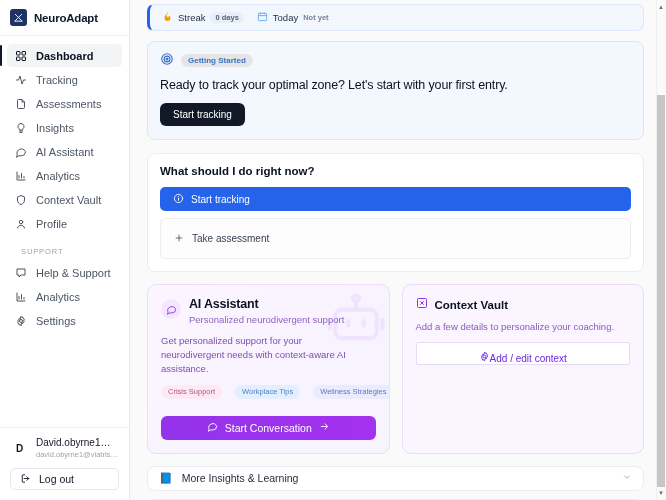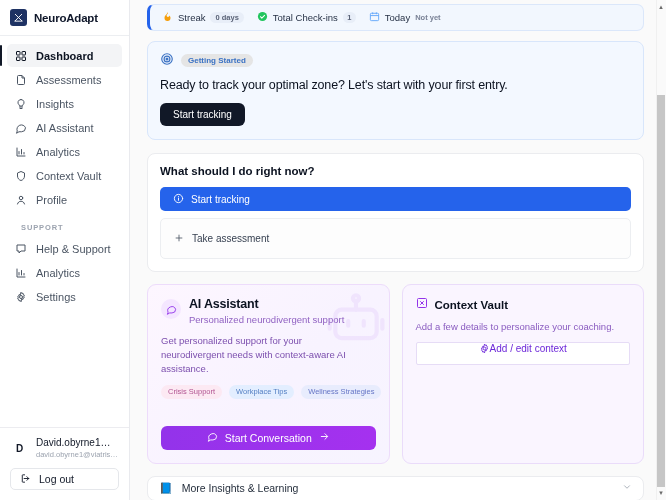--- a/index.html
+++ b/index.html
@@ -75,21 +75,21 @@
     left: -7px; top: 1px; bottom: 1px;
     width: 2px;
     background: #111827;
     border-radius: 2px;
   }
   .nav-label { white-space: nowrap; }
 
   .section-title {
     font-size: 7.5px;
     letter-spacing: 0.9px;
-    font-weight: 700;
+    font-weight: 400;
     color: #9ca3af;
     padding: 0 14px;
     margin: 12px 0 5px 0;
     text-transform: uppercase;
   }
 
   .side-spacer { flex: 1 1 auto; }
 
   .user-block {
     border-top: 1px solid #ececf0;
@@ -307,21 +307,21 @@
   .ai-title { font-size: 12.5px; font-weight: 700; color: #0b1220; letter-spacing: -0.2px; }
   .ai-sub { font-size: 9.5px; color: #9061c2; margin-top: 3px; }
   .ai-body {
     font-size: 9.5px;
     color: #7c4fae;
     line-height: 14px;
     margin: 9px 0 9px 0;
     position: relative; z-index: 2;
     max-width: 196px;
   }
-  .chips { display: flex; gap: 7px; margin-bottom: 27px; position: relative; z-index: 2; align-items: center; }
+  .chips { display: flex; gap: 13px; margin-bottom: 17px; position: relative; z-index: 2; align-items: center; }
   .chip {
     font-size: 7.5px;
     border-radius: 9px;
     padding: 3px 7px;
     line-height: 1;
     white-space: nowrap;
   }
   .chip-rose { background: #fce9f3; color: #b25592; }
   .chip-blue { background: #e3eeff; color: #5580c4; }
   .chip-indigo { background: #e8ecfd; color: #6676c6; }
@@ -352,21 +352,21 @@
   .cv-head { display: flex; align-items: center; gap: 7px; margin-bottom: 9px; }
   .cv-title { font-size: 11.5px; font-weight: 700; color: #0b1220; }
   .cv-sub { font-size: 9.5px; color: #8a5cc0; margin-bottom: 10px; }
   .btn-white {
     width: 100%;
     height: 23px;
     background: #ffffff;
     border: 1px solid #e6dcf6;
     border-radius: 2px;
     display: flex;
-    align-items: flex-start;
+    align-items: flex-end;
     justify-content: center;
     gap: 0;
     font-size: 10px;
     color: #6d28d9;
     cursor: pointer;
     font-family: inherit;
   }
 
   
   .acc {
@@ -438,20 +438,28 @@
           <svg width="12" height="12" viewBox="0 0 24 24" fill="none" stroke="#0b1220" stroke-width="2">
             <rect x="3" y="3" width="7" height="7" rx="1"></rect>
               <rect x="14" y="3" width="7" height="7" rx="1"></rect>
             <rect x="3" y="14" width="7" height="7" rx="1"></rect>
               <rect x="14" y="14" width="7" height="7" rx="1"></rect>
           </svg>
         </span>
         <span class="nav-label">Dashboard</span>
       </div>
 
+      <div class="nav-item">
+        <span class="ico">
+          <svg width="12" height="12" viewBox="0 0 24 24" fill="none" stroke="#4b5563" stroke-width="2" stroke-linecap="round" stroke-linejoin="round">
+            <path d="M3 12h4l3-8 4 16 3-8h4"></path>
+          </svg>
+        </span>
+        <span class="nav-label">Tracking</span>
+      </div>
 
       <div class="nav-item">
         <span class="ico">
           <svg width="12" height="12" viewBox="0 0 24 24" fill="none" stroke="#4b5563" stroke-width="2" stroke-linejoin="round">
             <path d="M14 3H7a2 2 0 0 0-2 2v14a2 2 0 0 0 2 2h10a2 2 0 0 0 2-2V8z"></path>
               <path d="M14 3v5h5"></path>
           </svg>
         </span>
         <span class="nav-label">Assessments</span>
       </div>
@@ -571,30 +579,20 @@
         <span class="stat">
           <span>
             <svg width="11" height="11" viewBox="0 0 24 24" fill="#f59e0b" stroke="none">
               <path d="M13 2c1 4-3 5-3 8a3 3 0 0 0 6 0c2 2 2.5 3.6 2.5 5.2A6.5 6.5 0 0 1 5.5 15C5.5 9 11 7.5 13 2z"></path>
             </svg>
           </span>
           <span class="stat-label">Streak</span>
           <span class="pill-sm">0 days</span>
         </span>
 
-        <span class="stat">
-          <span>
-            <svg width="11" height="11" viewBox="0 0 24 24" fill="#22c55e" stroke="none">
-              <circle cx="12" cy="12" r="10"></circle>
-              <path d="M7.5 12.5l3 3 6-6" fill="none" stroke="#ffffff" stroke-width="2.2" stroke-linecap="round" stroke-linejoin="round"></path>
-            </svg>
-          </span>
-          <span class="stat-label">Total Check-ins</span>
-          <span class="pill-round">1</span>
-        </span>
 
         <span class="stat">
           <span>
             <svg width="11" height="11" viewBox="0 0 24 24" fill="none" stroke="#60a5fa" stroke-width="2" stroke-linejoin="round">
               <rect x="3" y="5" width="18" height="16" rx="2"></rect>
                 <path d="M3 10h18"></path>
                 <path d="M8 3v4"></path>
                 <path d="M16 3v4"></path>
             </svg>
           </span>

